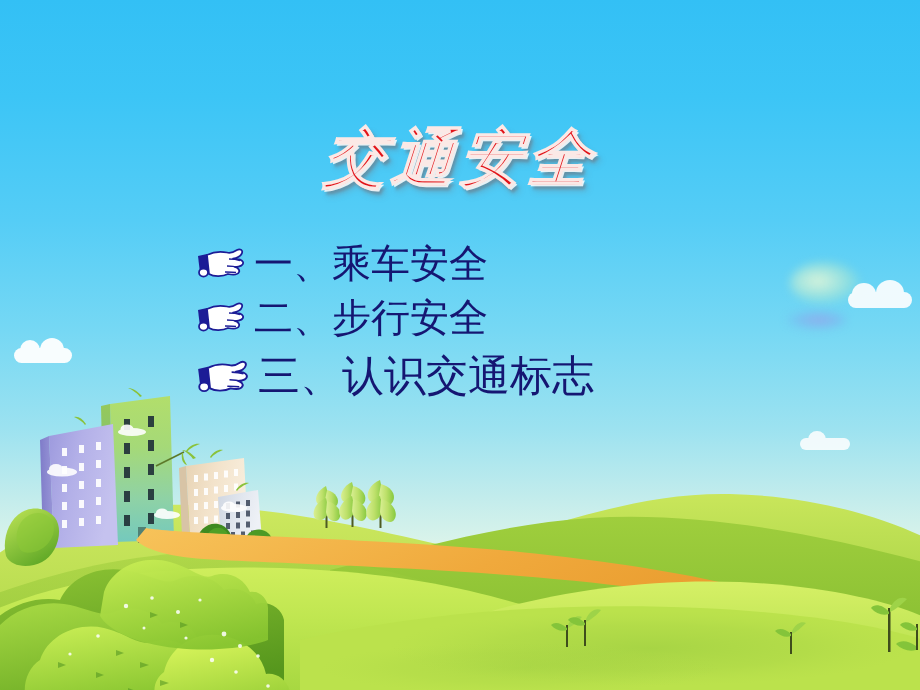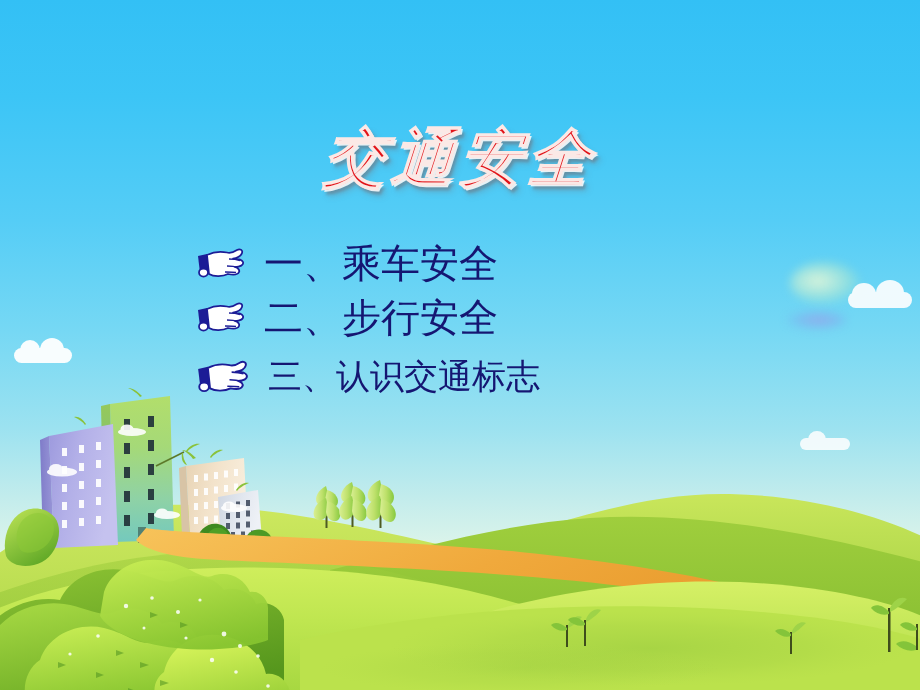--- a/index.html
+++ b/index.html
@@ -122,39 +122,39 @@
 
   
   #bullet-list {
     position: absolute;
     left: 196px; top: 238px;
     width: 520px;
   }
   .bullet-row {
     display: flex;
     align-items: center;
-    gap: 18px;
+    gap: 8px;
     margin-bottom: 4px;
   }
   .bullet-row.row-1 { height: 50px; }
   .bullet-row.row-2 { height: 50px; text-align: right; }
   .bullet-row.row-3 { height: 56px; margin-top: 6px; }
 
   .hand-icon { flex: 0 0 auto; display: block; }
   .row-1 .hand-icon, .row-2 .hand-icon { width: 50px; height: 34px; }
   .row-3 .hand-icon { width: 54px; height: 37px; }
 
   .bullet-text {
     font-family: "DejaVu Serif", "Liberation Serif", serif;
     color: #151672;
     white-space: nowrap;
     line-height: 1;
   }
   .row-1 .bullet-text, .row-2 .bullet-text { font-size: 39px; }
-  .row-3 .bullet-text { font-size: 34px; }
+  .row-3 .bullet-text { font-size: 42px; }
 
   
   #landscape {
     position: absolute;
     left: 0; top: 0;
     width: 920px; height: 690px;
     pointer-events: none;
   }
 </style>
 </head>

